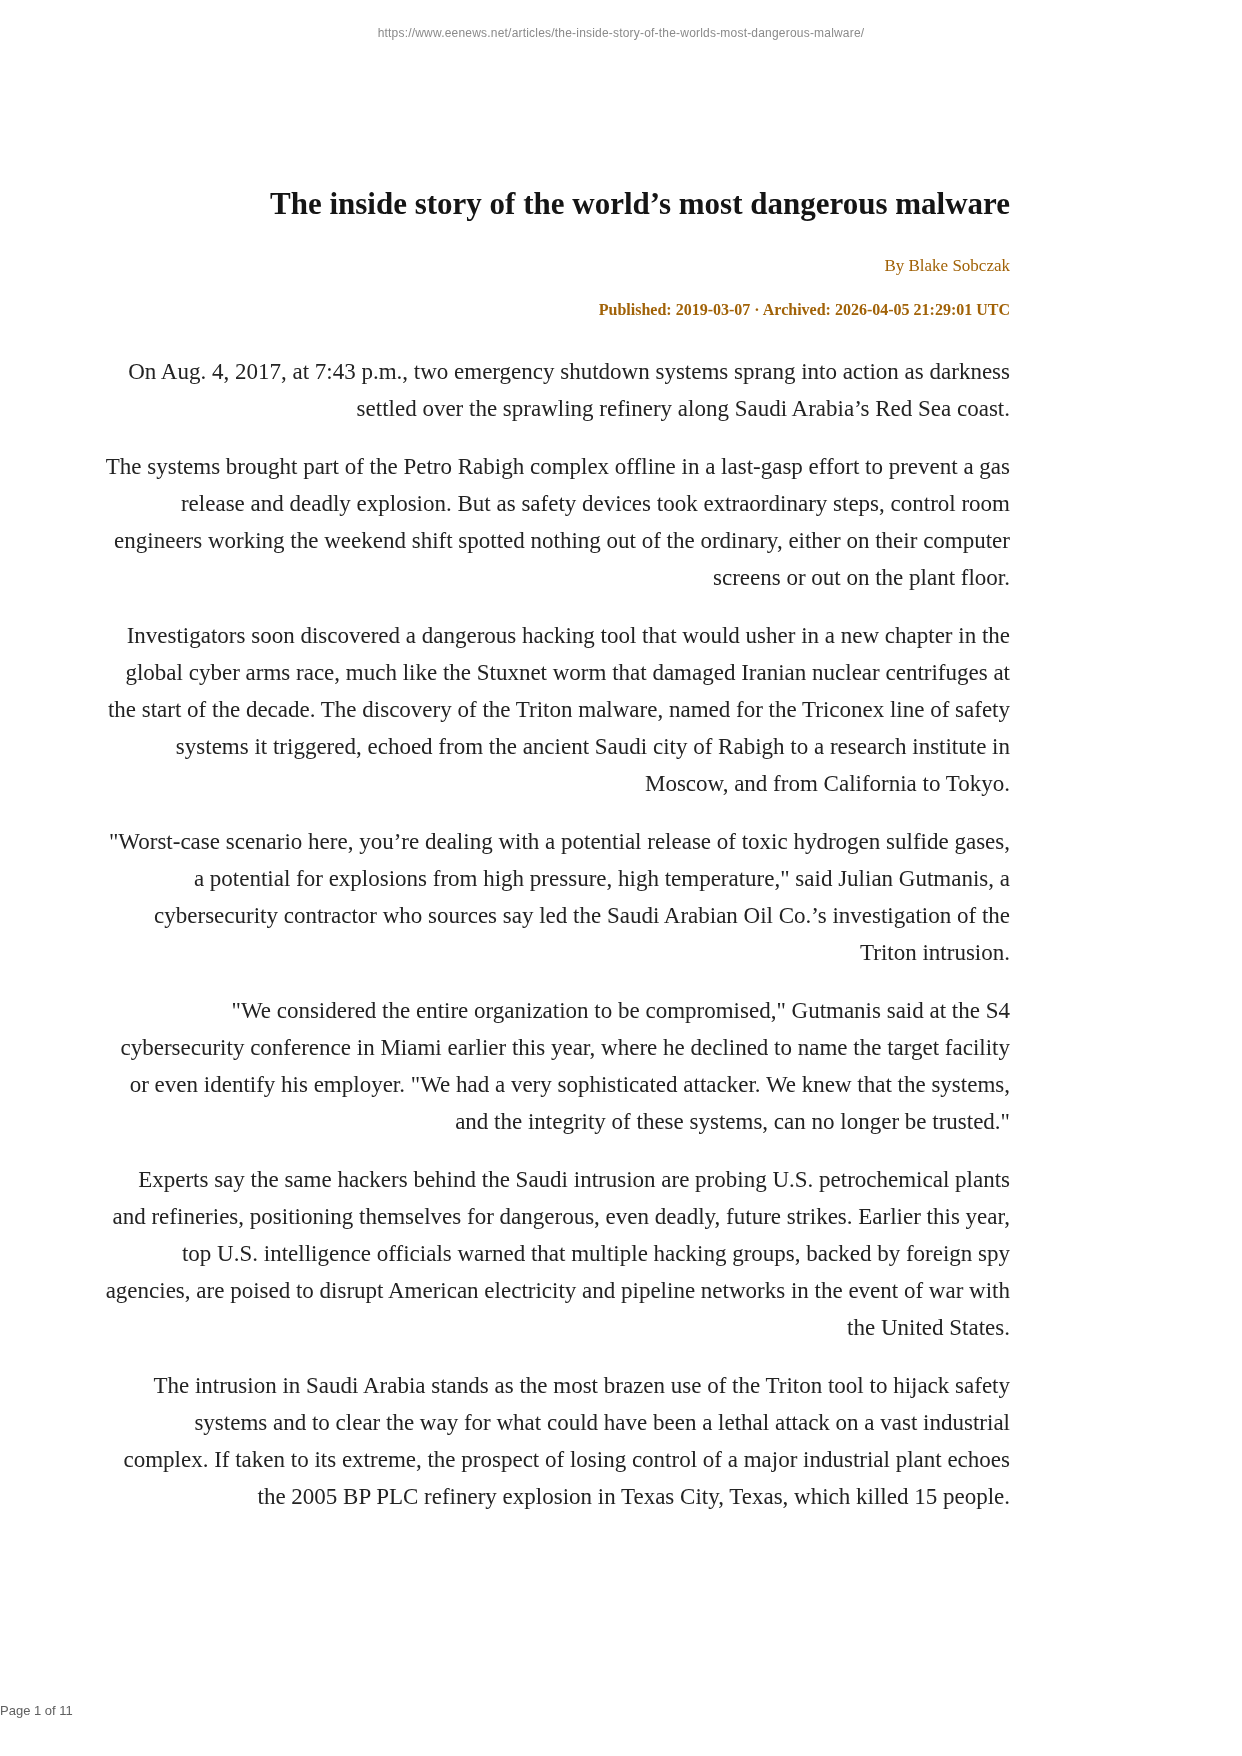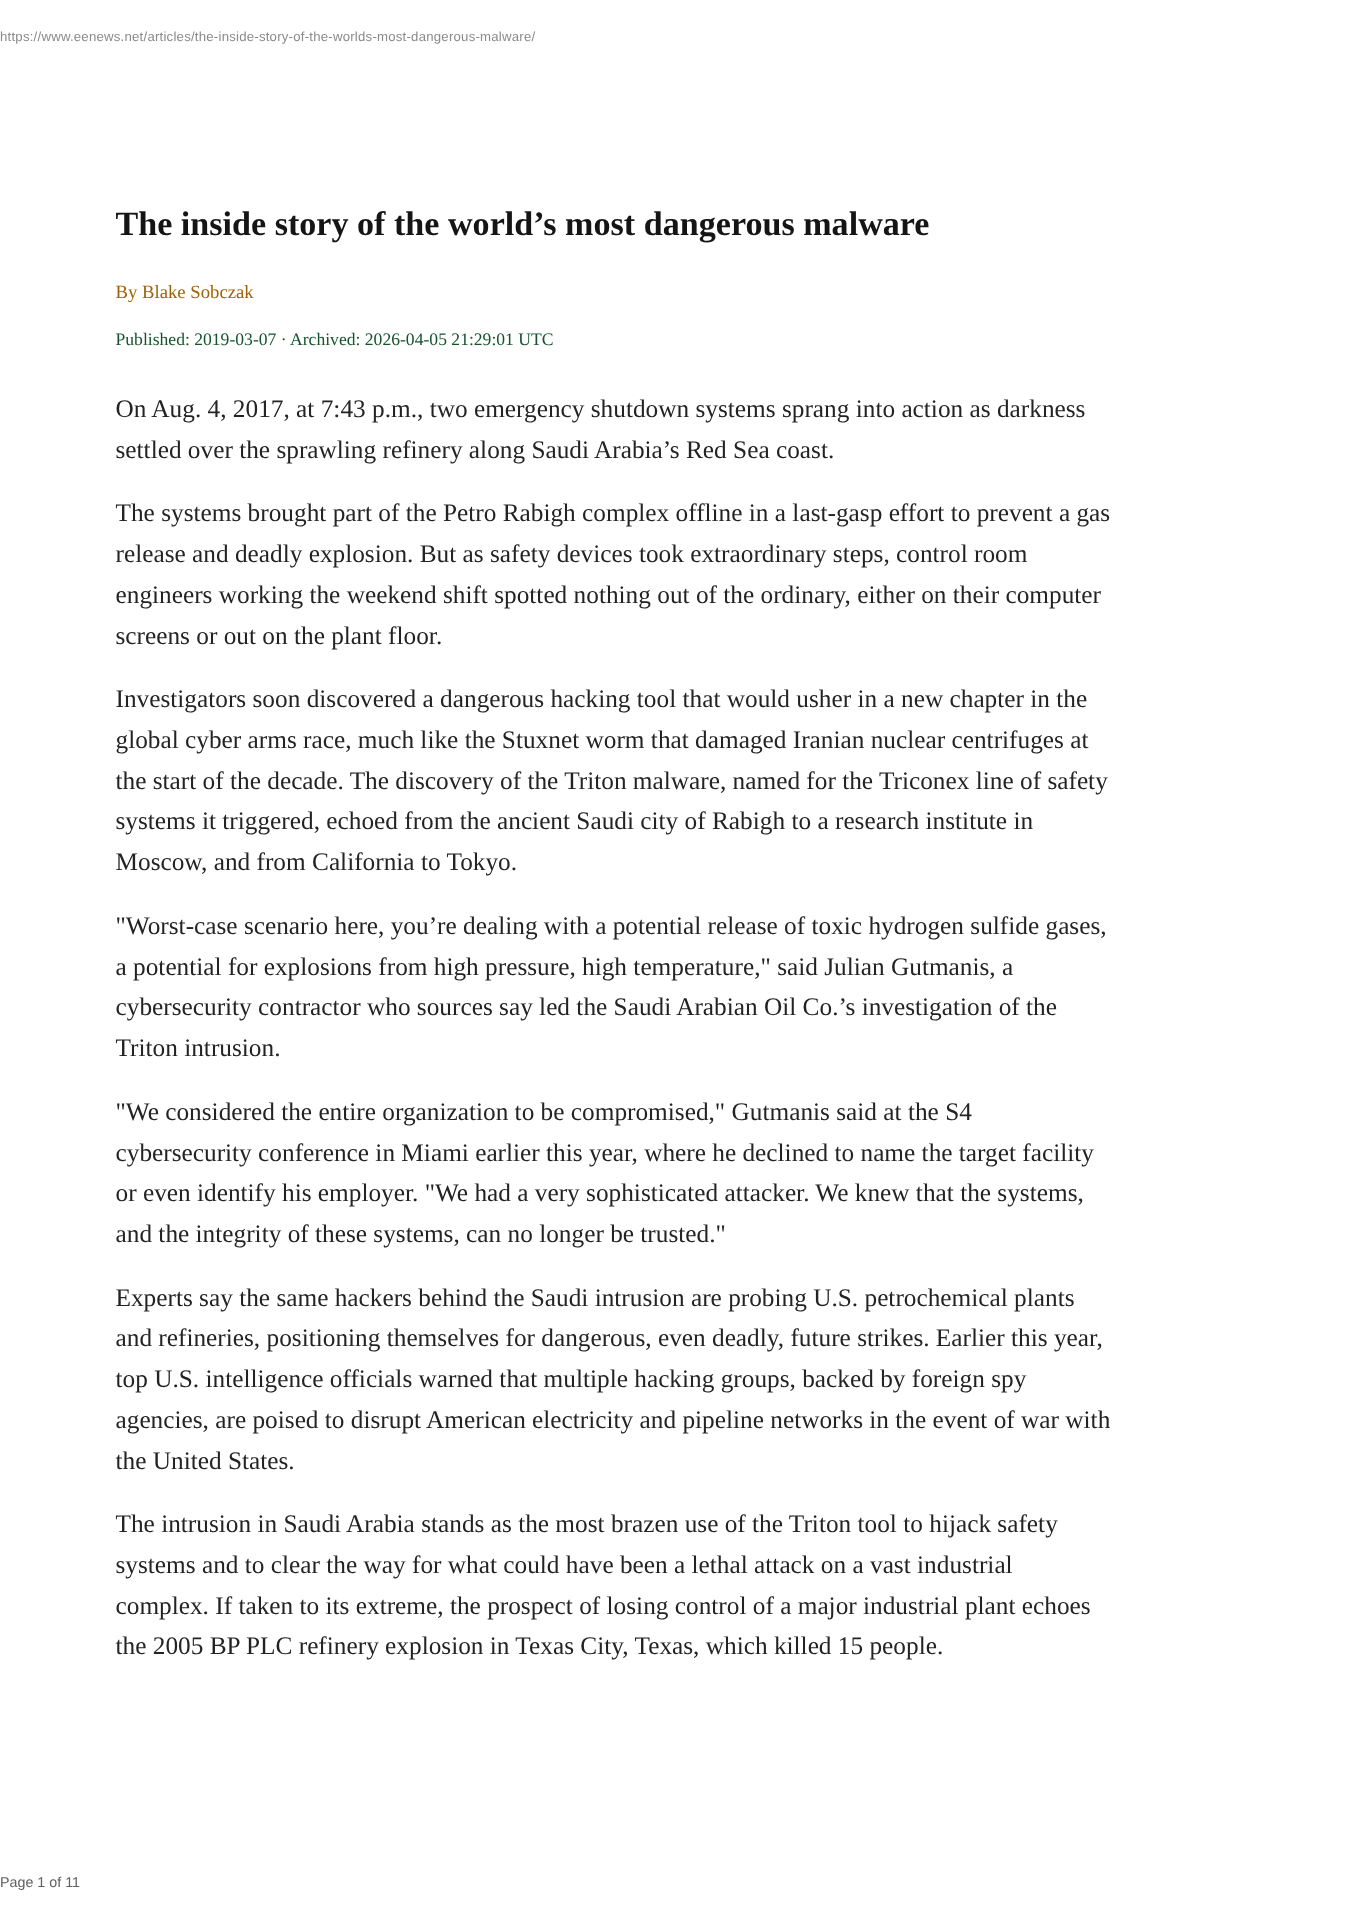--- a/index.html
+++ b/index.html
@@ -12,48 +12,51 @@
     width: 1242px;
     height: 1756px;
     font-family: "Liberation Serif", serif;
     overflow: hidden;
   }
   .url-header {
     position: absolute;
     top: 26px;
     left: 0;
     right: 0;
+    text-align: center;
     font-family: "Liberation Sans", sans-serif;
     font-size: 12px;
     letter-spacing: 0.2px;
     color: #8a8a8a;
   }
   .content {
     position: absolute;
     left: 105px;
     top: 186px;
     width: 905px;
+    text-align: right;
   }
   .article-title {
     margin: 0 0 34px 0;
     font-family: "Liberation Serif", serif;
     font-weight: bold;
     font-size: 31px;
     line-height: 1.15;
     color: #151515;
   }
   .byline {
     margin: 0 0 25px 0;
     font-size: 17px;
     color: #a16207;
   }
   .article-meta {
     margin: 0 0 34px 0;
     font-size: 16px;
-    color: #14532d;
+    color: #a16207;
+    font-weight: bold;
   }
   .article-body p {
     margin: 0 0 21px 0;
     font-size: 23px;
     line-height: 37px;
     color: #232323;
   }
   .page-footer {
     position: absolute;
     bottom: 38px;

